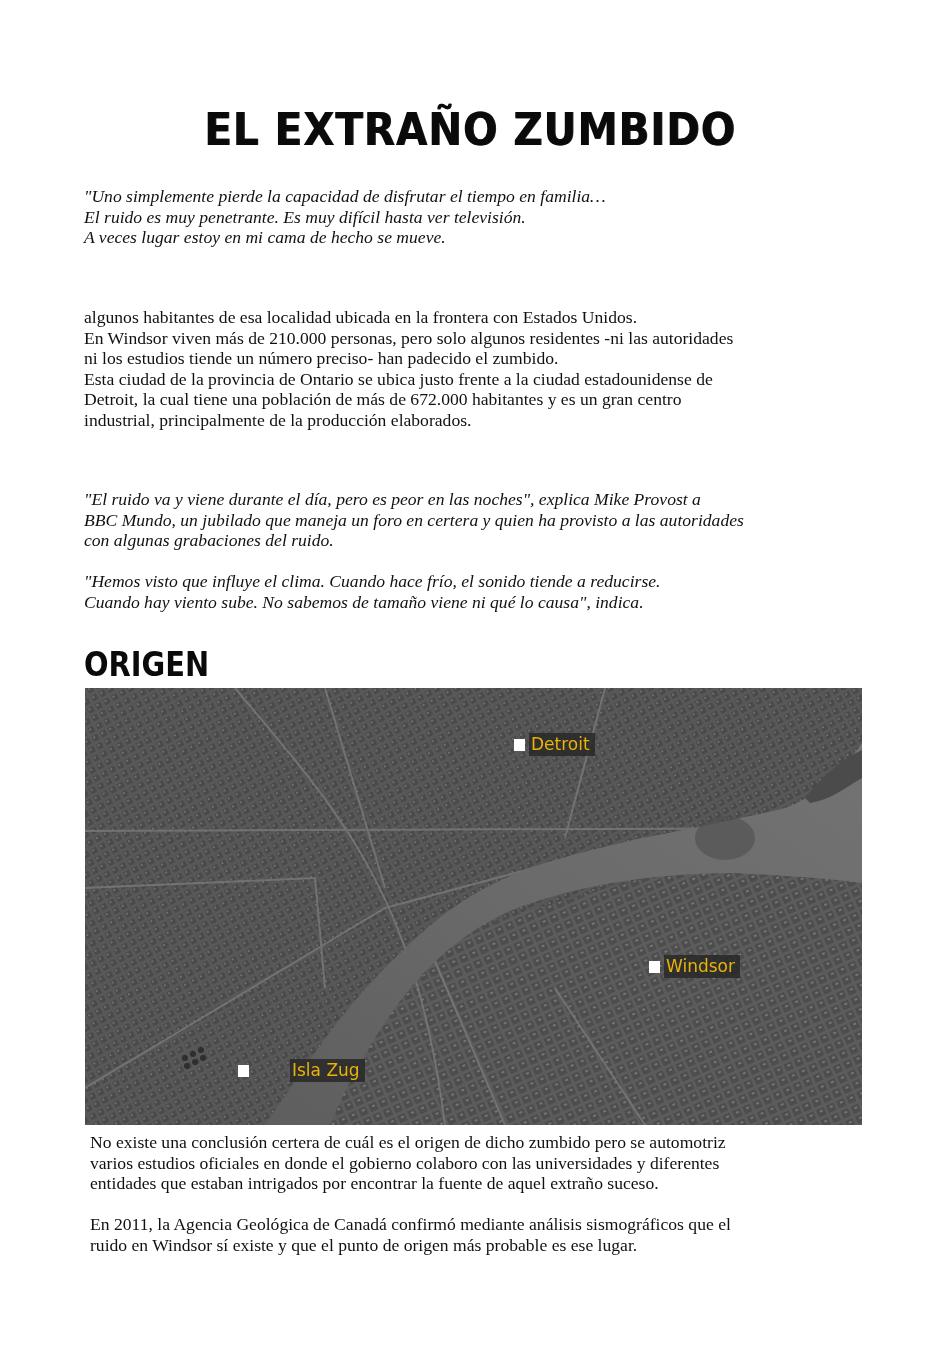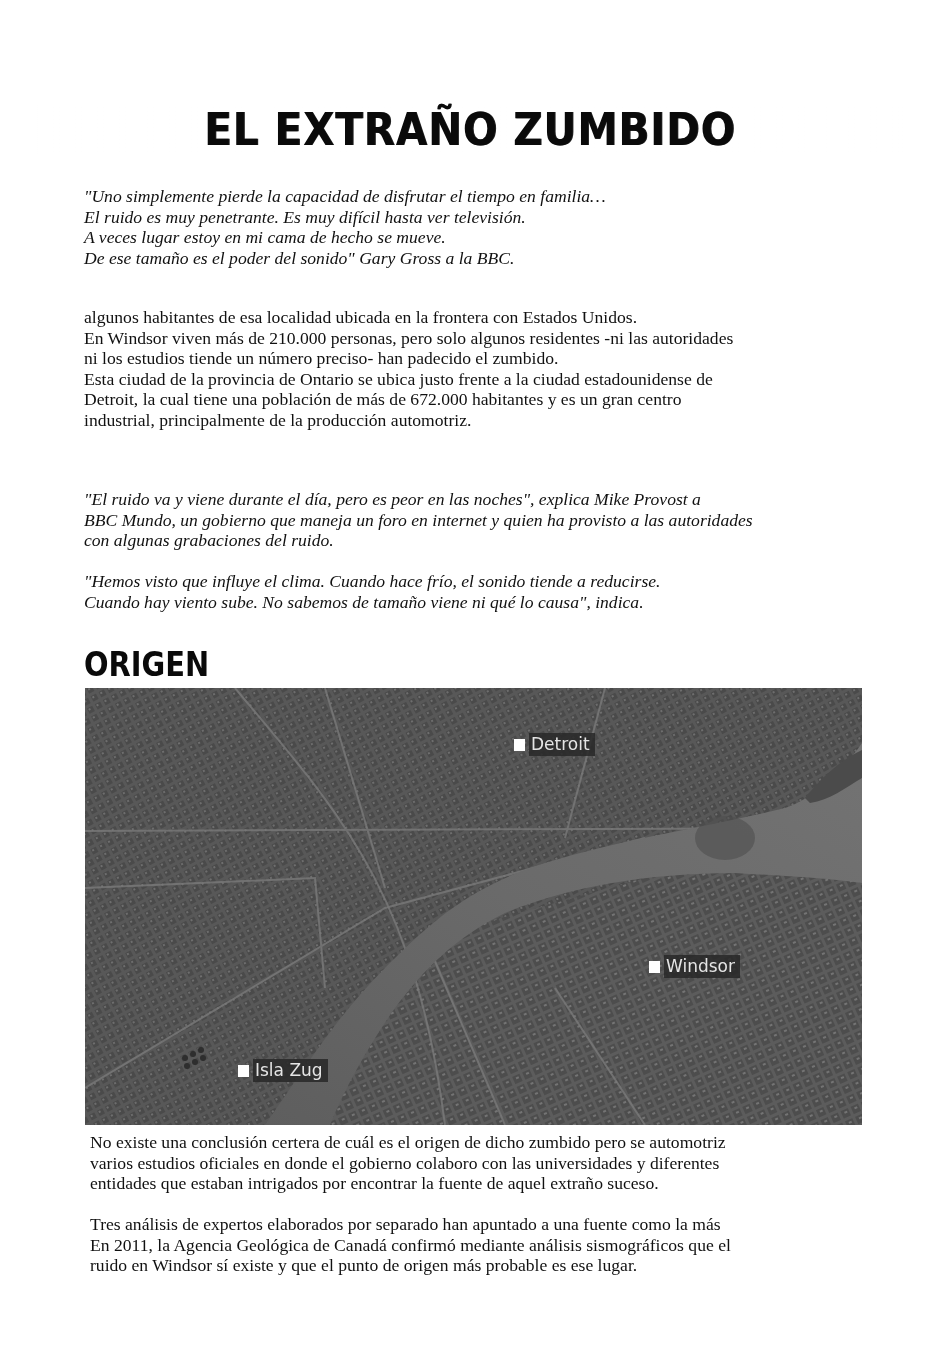--- a/index.html
+++ b/index.html
@@ -30,49 +30,48 @@
       transform: scaleX(0.85); transform-origin: left center;
     }
     .map {
       position: absolute; left: 85px; top: 688px; width: 777px; height: 437px;
       background-color: #5a5a5a; overflow: hidden;
     }
     .map svg { position: absolute; left: 0; top: 0; }
     .map-label {
       position: absolute; display: flex; align-items: center;
       font-family: "DejaVu Sans", "Liberation Sans", sans-serif;
-      font-size: 17px; color: #e5e5e5;
+      font-size: 17px; color: #eab308;
     }
     .map-label .sq { width: 11px; height: 12px; background: #ffffff; margin-right: 4px; }
     .map-label .txt { background: rgba(40,40,40,0.85); padding: 1px 5px 2px 2px; }
   </style>
 </head>
 <body>
 
 <div class="title grunge">EL EXTRAÑO ZUMBIDO</div>
 
 <div class="para italic" style="top:186px;">
   <p>"Uno simplemente pierde la capacidad de disfrutar el tiempo en familia…</p>
   <p>El ruido es muy penetrante. Es muy difícil hasta ver televisión.</p>
   <p>A veces lugar estoy en mi cama de hecho se mueve.</p>
-  <p>De ese tamaño es el poder del sonido"  Gary Gross a la BBC.</p>
 </div>
 
 <div class="para" style="top:307px;">
   <p>algunos habitantes de esa localidad ubicada en la frontera con Estados Unidos.</p>
   <p>En Windsor viven más de 210.000 personas, pero solo algunos residentes -ni las autoridades</p>
   <p>ni los estudios tiende un número preciso- han padecido el zumbido.</p>
   <p>Esta ciudad de la provincia de Ontario se ubica justo frente a la ciudad estadounidense de</p>
   <p>Detroit, la cual tiene una población de más de 672.000 habitantes y es un gran centro</p>
-  <p>industrial, principalmente de la producción automotriz.</p>
+  <p>industrial, principalmente de la producción elaborados.</p>
 </div>
 
 <div class="para italic" style="top:489px;">
   <p>"El ruido va y viene durante el día, pero es peor en las noches", explica Mike Provost a</p>
-  <p>BBC Mundo, un gobierno que maneja un foro en internet y quien ha provisto a las autoridades</p>
+  <p>BBC Mundo, un jubilado que maneja un foro en certera y quien ha provisto a las autoridades</p>
   <p>con algunas grabaciones del ruido.</p>
 </div>
 
 <div class="para italic" style="top:571px;">
   <p>"Hemos visto que influye el clima. Cuando hace frío, el sonido tiende a reducirse.</p>
   <p>Cuando hay viento sube. No sabemos de tamaño viene ni qué lo causa", indica.</p>
 </div>
 
 <div class="origen grunge">ORIGEN</div>
 
@@ -122,29 +121,28 @@
   </svg>
 
   <div class="map-label" style="left:429px; top:45px;">
     <span class="sq"></span>
     <span class="txt">Detroit</span>
   </div>
   <div class="map-label" style="left:564px; top:267px;border-radius:8px;">
     <span class="sq"></span>
     <span class="txt">Windsor</span>
   </div>
-  <div class="map-label" style="left:153px; top:371px;">
+  <div class="map-label" style="left:153px; top:371px;gap:37px;">
     <span class="sq"></span>
     <span class="txt">Isla Zug</span>
   </div>
 </div>
 
 <div class="para" style="top:1132px; left:90px;">
   <p>No existe una conclusión certera de cuál es el origen de dicho zumbido pero se automotriz</p>
   <p>varios estudios oficiales en donde el gobierno colaboro con las universidades y diferentes</p>
   <p>entidades que estaban intrigados por encontrar la fuente de aquel extraño suceso.</p>
 </div>
 
 <div class="para" style="top:1214px; left:90px;">
-  <p>Tres análisis de expertos elaborados por separado han apuntado a una fuente como la más</p>
   <p>En 2011, la Agencia Geológica de Canadá confirmó mediante análisis sismográficos que el</p>
   <p>ruido en Windsor sí existe y que el punto de origen más probable es ese lugar.</p>
 </div>
 
 </body></html>

